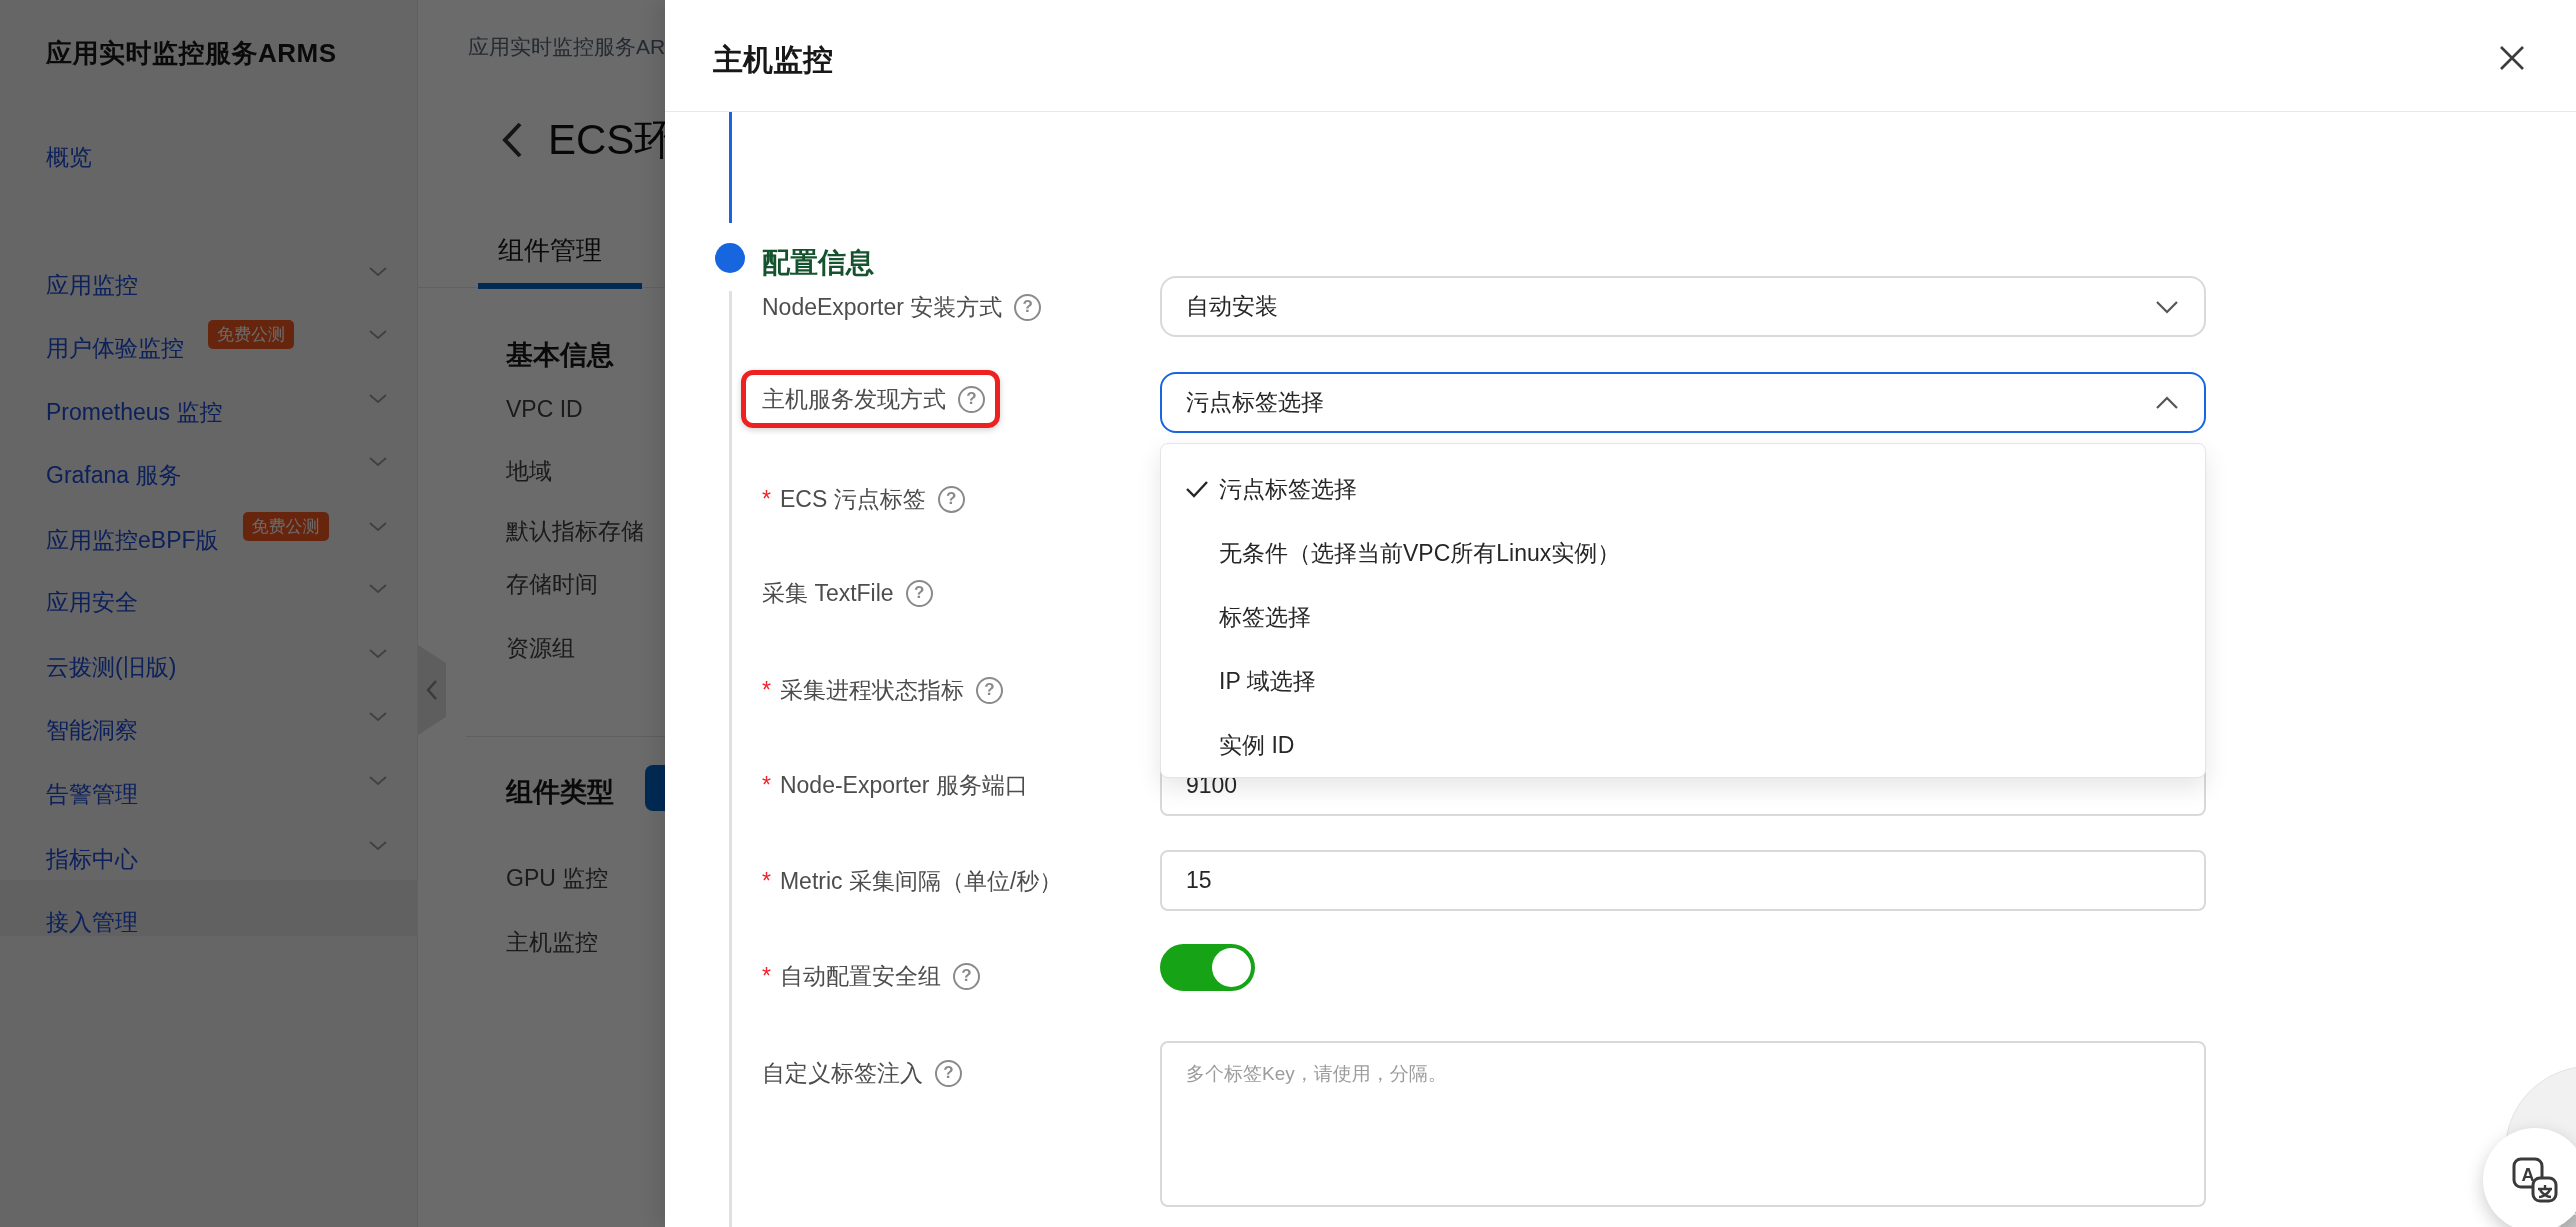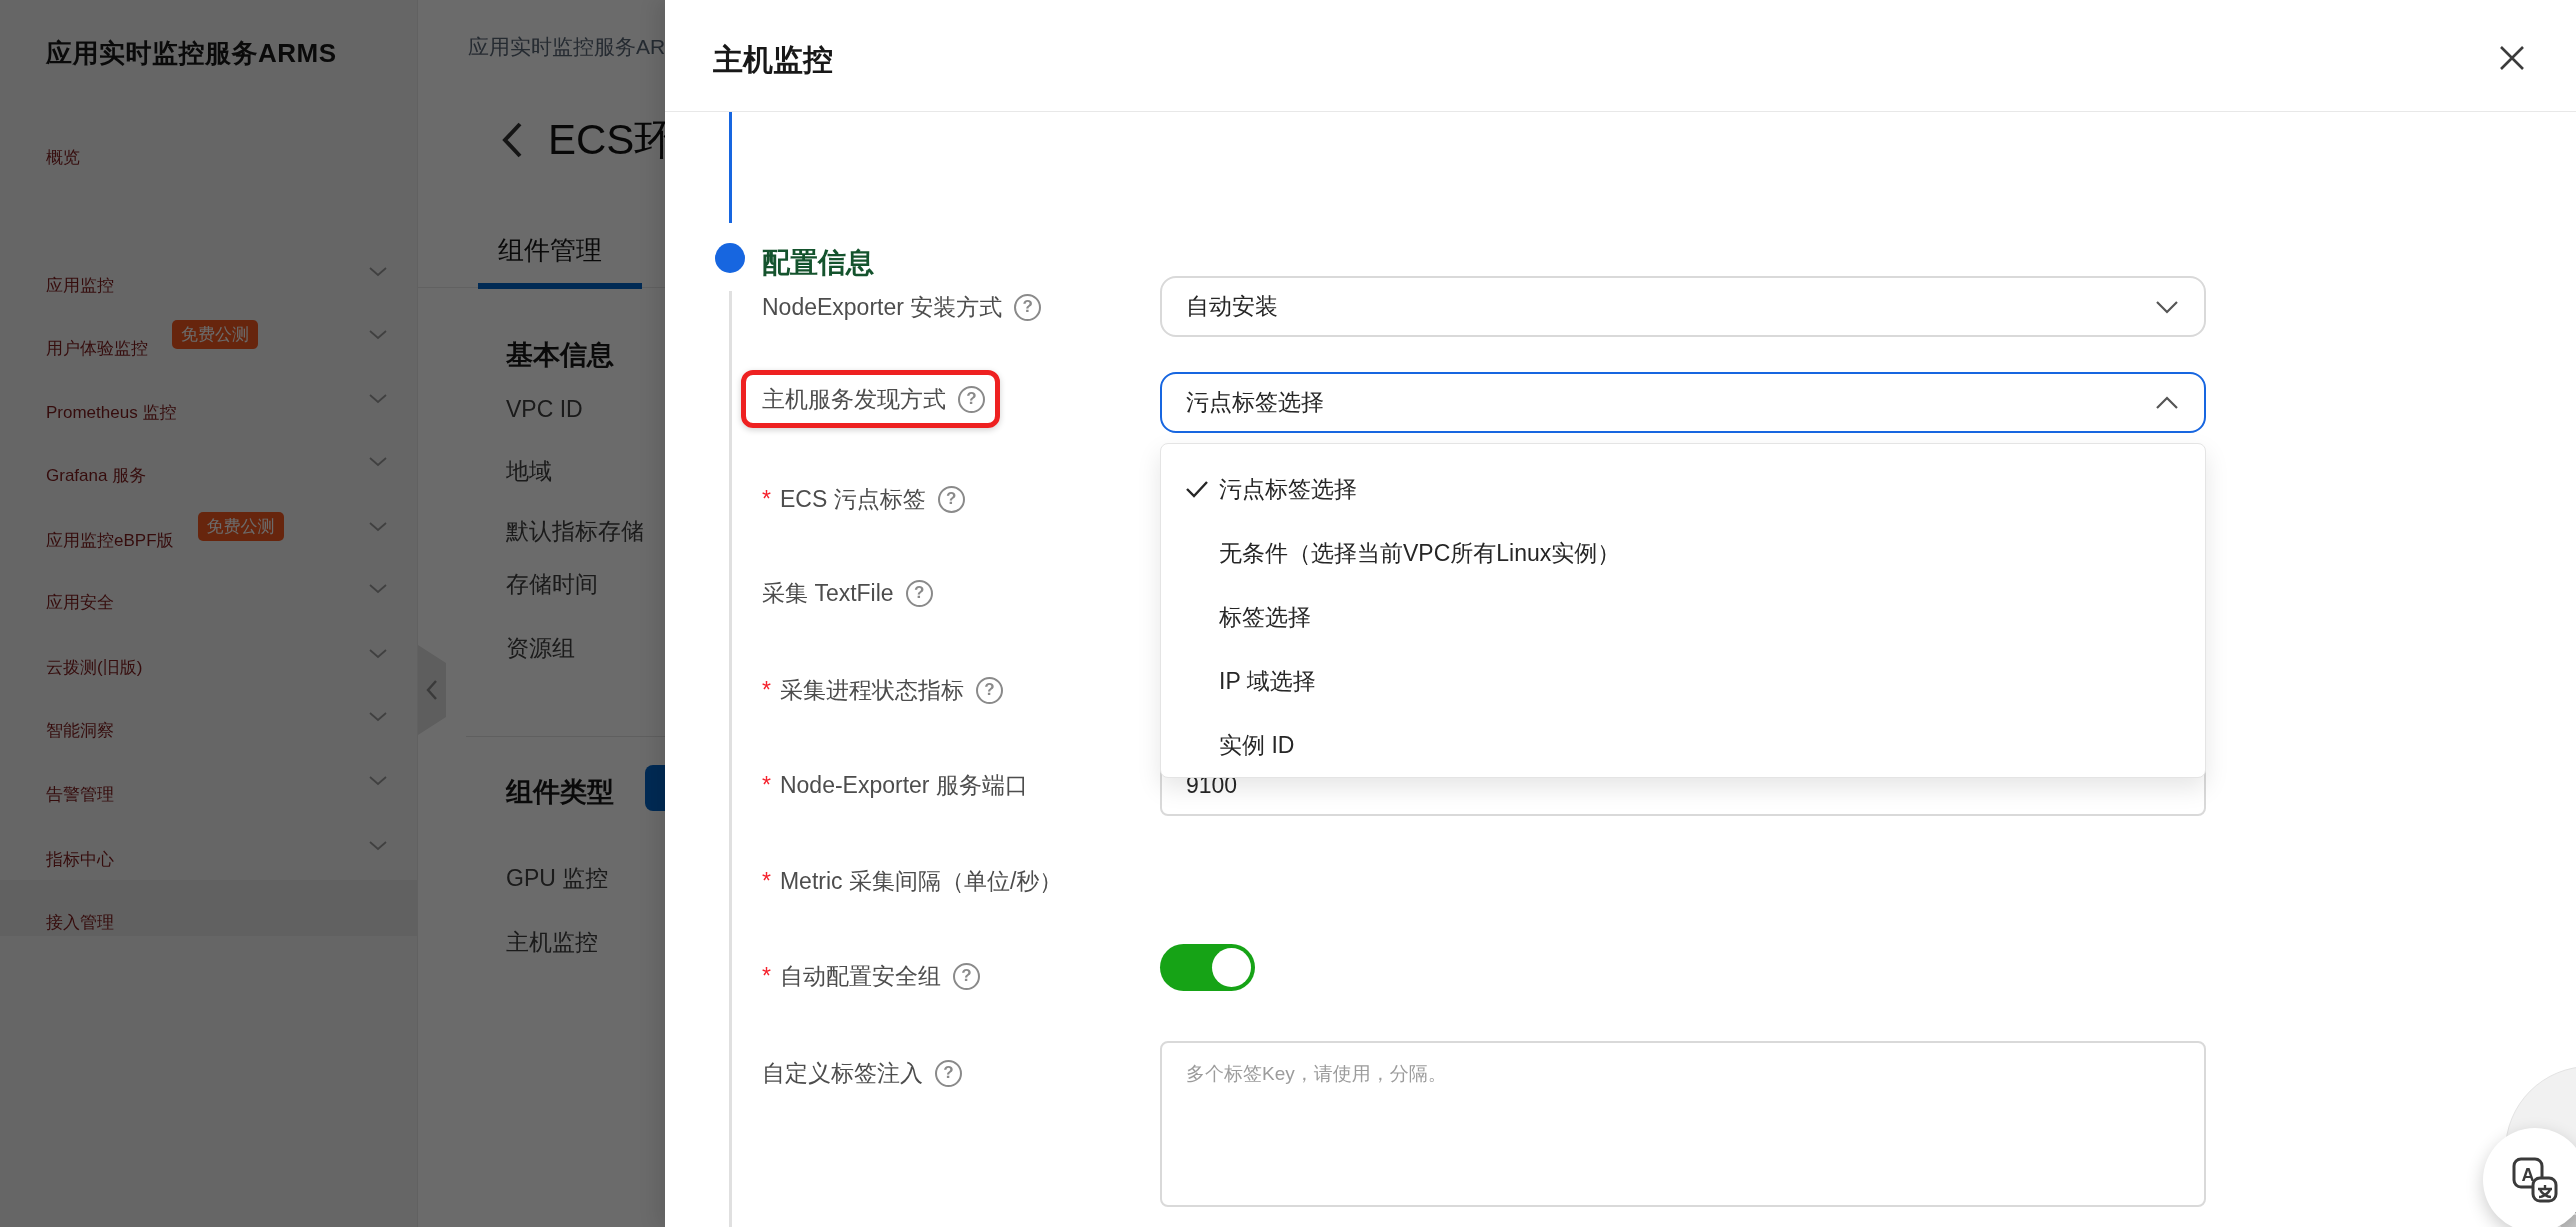--- a/index.html
+++ b/index.html
@@ -5,21 +5,21 @@
   * { margin:0; padding:0; box-sizing:border-box; }
   html,body { width:2576px; height:1227px; }
   body { font-family:"Liberation Sans","DejaVu Sans",sans-serif; background:#fff; }
   #app { position:relative; width:2576px; height:1227px; overflow:hidden; background:#fff; }
   .abs { position:absolute; }
 
   
   #sidebar { left:0; top:0; width:418px; height:1227px; background:#f3f3f4; border-right:1px solid #e7e7e7; }
   .side-title { position:absolute; left:46px; top:36px; font-size:26px; font-weight:700; color:#1a1a1a; letter-spacing:0.5px; }
   .side-item { position:absolute; left:0; width:418px; height:56px; display:flex; align-items:center; padding:0 30px 0 46px; cursor:pointer; }
-  .side-item .lbl { font-size:17px; color:#7f1d1d; white-space:nowrap;margin-top:28px; }
+  .side-item .lbl { font-size:23px; color:#1d4ed8; white-space:nowrap;margin-top:28px; }
   .side-item.selected { background:#e6e6e6; }
   .side-badge { margin-left:24px; background:#f5581f; color:#fff; font-size:17px; line-height:17px; padding:6px 9px; border-radius:5px; white-space:nowrap; }
   .side-chev { margin-left:auto; display:flex; }
 
   
   #content { left:418px; top:0; width:247px; height:1227px; background:#ffffff; overflow:hidden; }
   .crumb { position:absolute; left:50px; top:33px; width:299px; font-size:21px; color:#5a6676; white-space:nowrap; }
   .page-title-row { position:absolute; left:82px; top:112px; display:flex; align-items:center; }
   .page-title { font-size:42px; font-weight:500; color:#141414; white-space:nowrap; margin-left:24px; }
   .tab { position:absolute; left:80px; top:233px; font-size:26px; font-weight:500; color:#1a1a1a; white-space:nowrap; }
@@ -306,20 +306,21 @@
     <div class="f-label" style="top:767px">
       <span class="req">*</span>
       <span>Node-Exporter 服务端口</span>
     </div>
     <input class="ctl t-input" style="top: 755px; z-index: 110;" readonly="" value="9100">
 
     <div class="f-label" style="top:863px">
       <span class="req">*</span>
       <span>Metric 采集间隔（单位/秒）</span>
     </div>
+    <input class="ctl t-input" style="top: 850px;" readonly="" value="15">
 
     <div class="f-label" style="top:958px">
       <span class="req">*</span>
       <span>自动配置安全组</span>
       <span class="help"></span>
     </div>
     <div class="toggle">
       <div class="knob"></div>
     </div>
 

